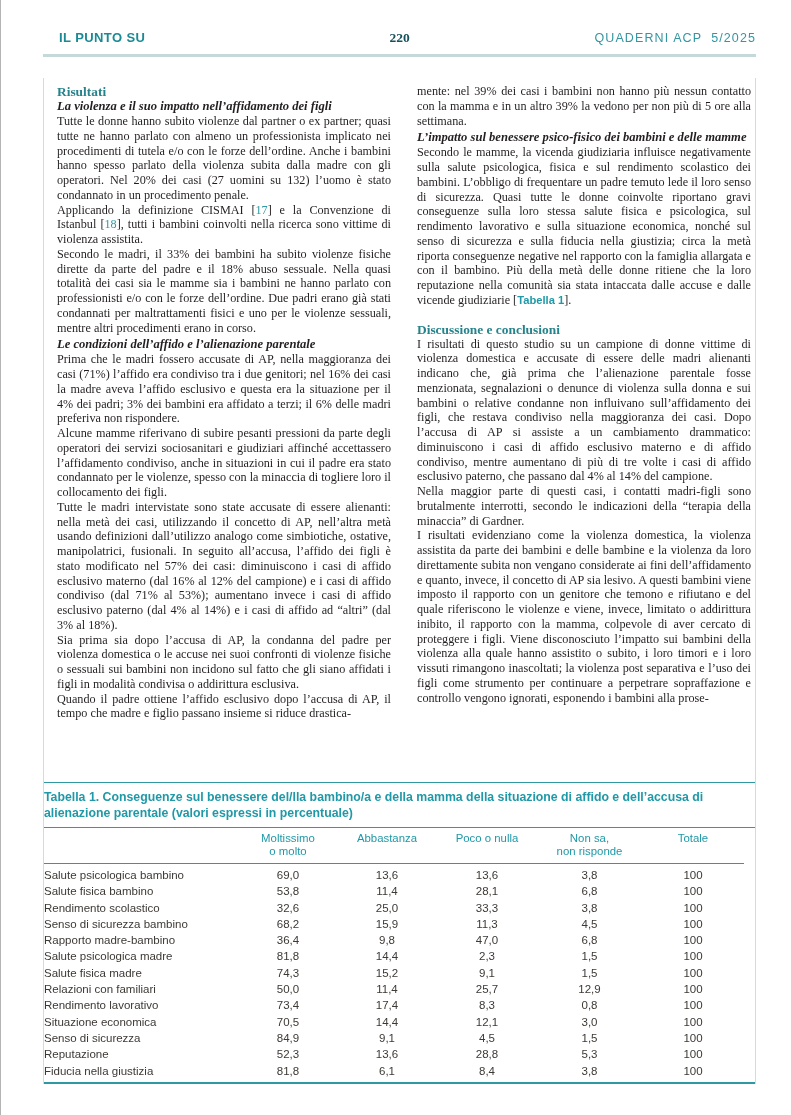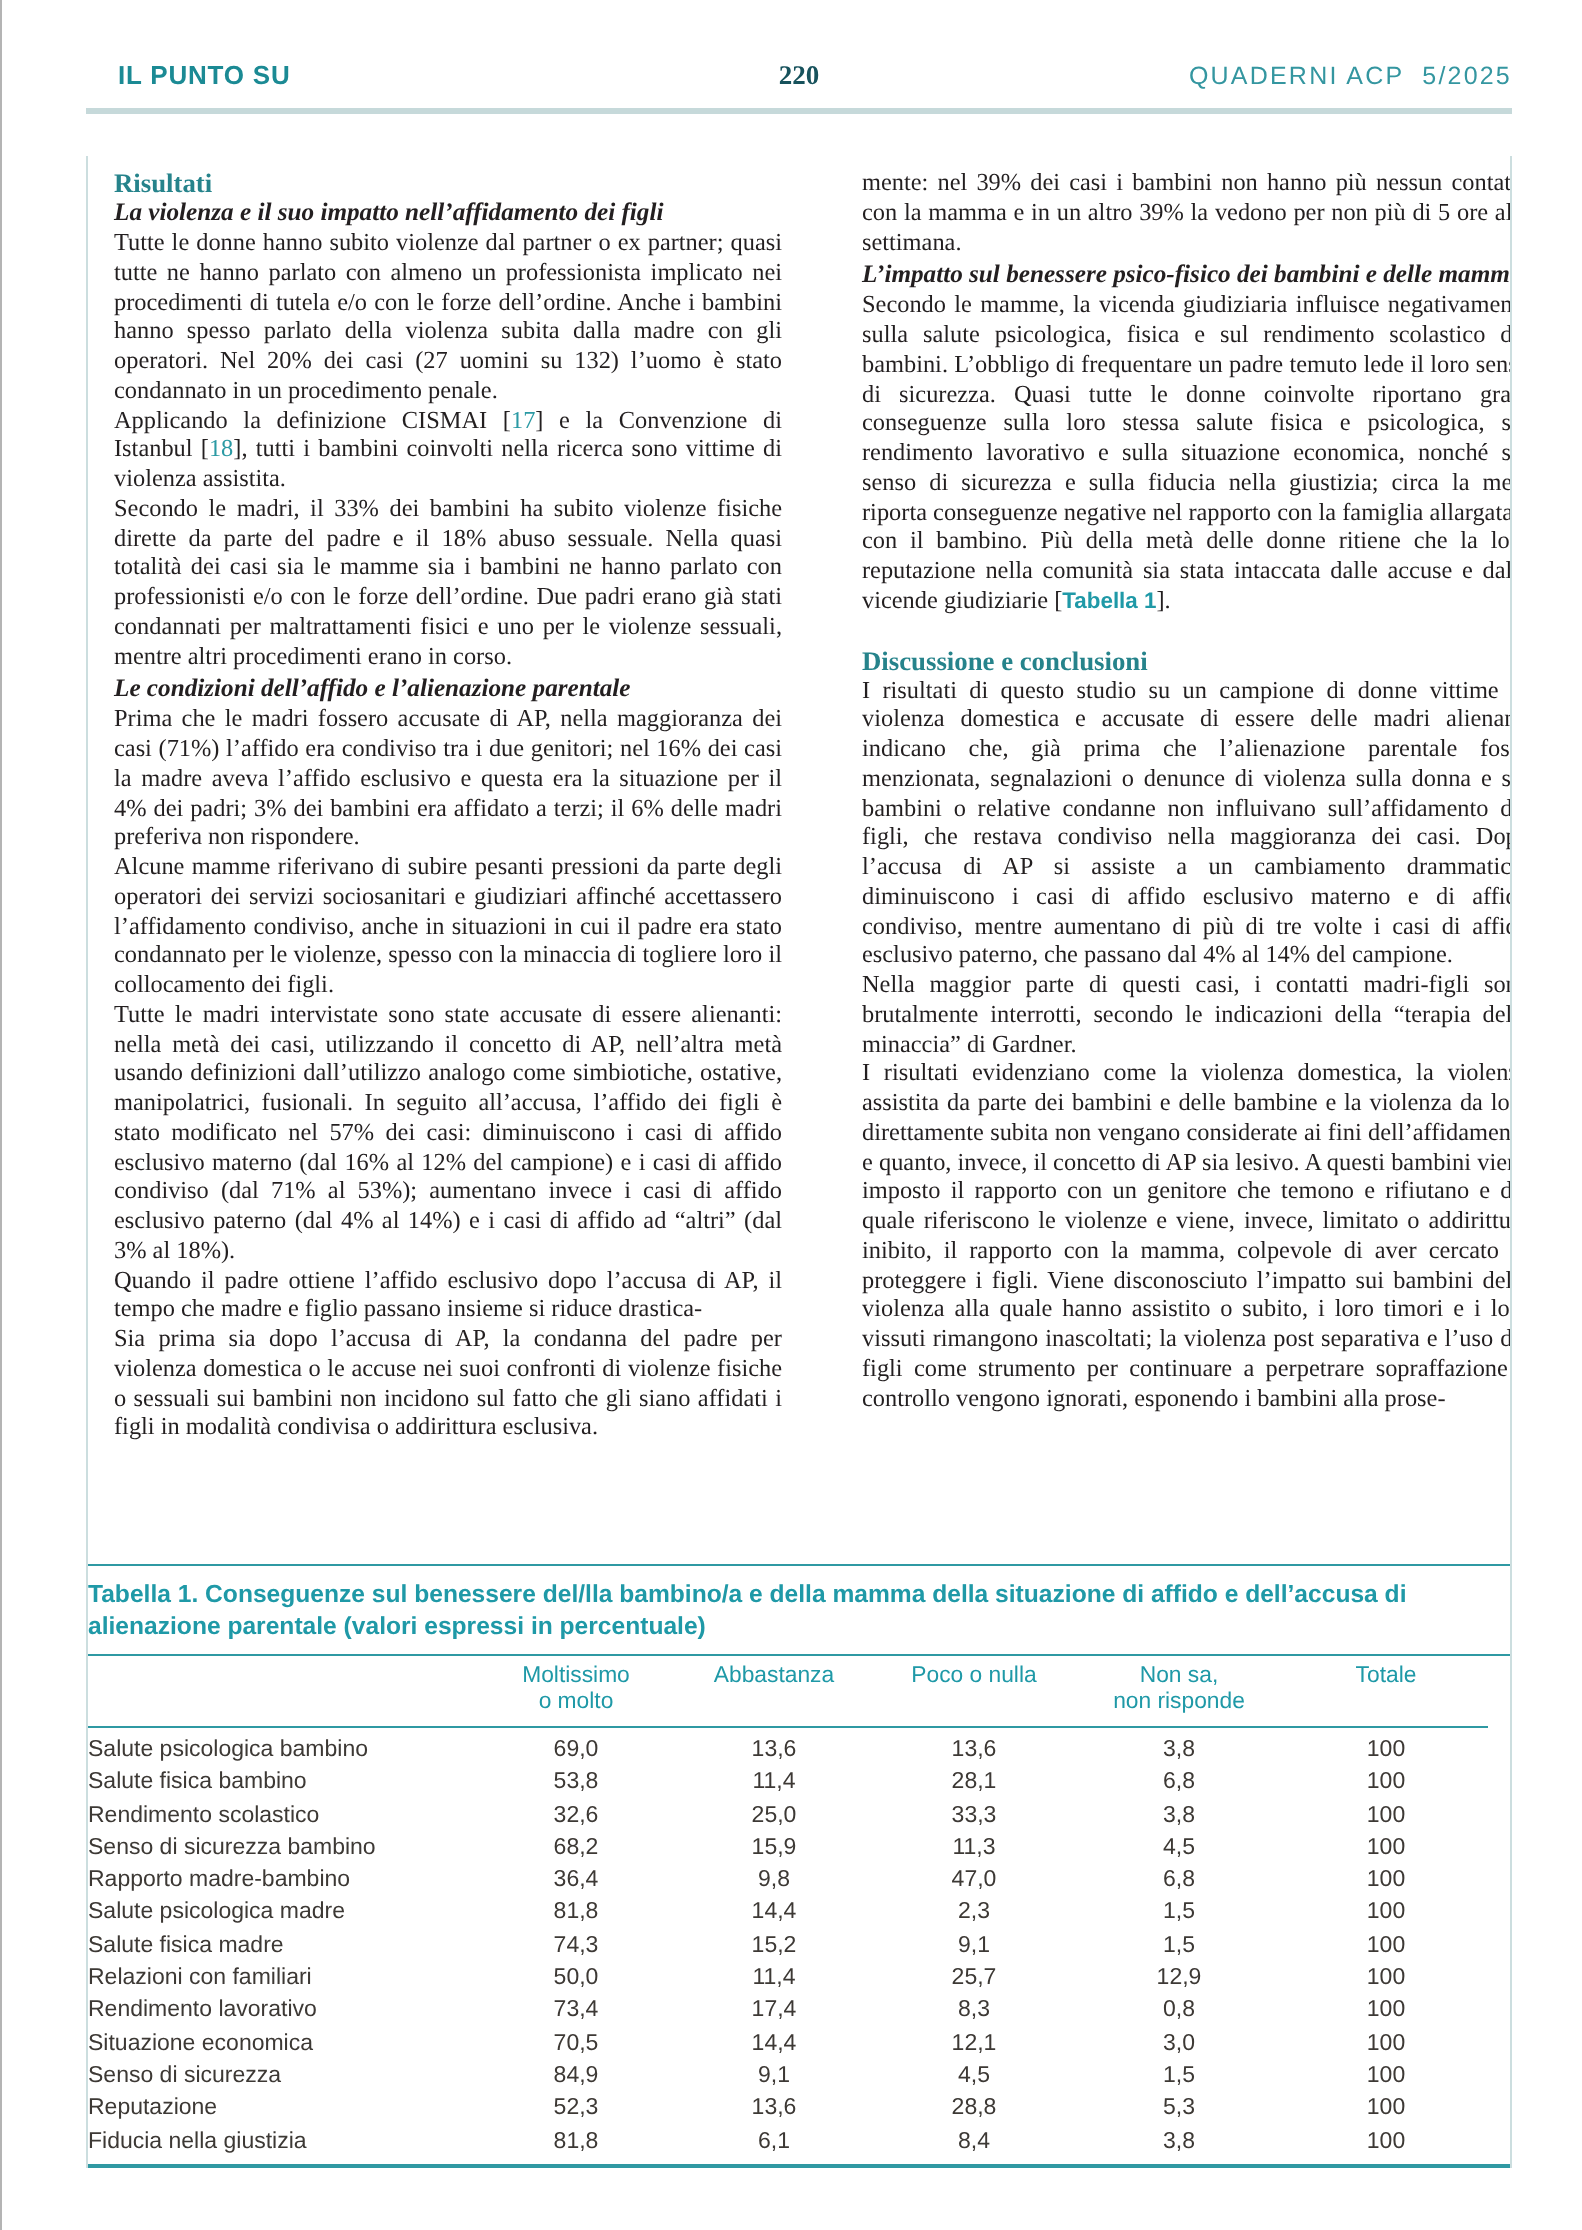--- a/index.html
+++ b/index.html
@@ -36,21 +36,21 @@
     position:absolute;top:54px;left:42px;width:713px;height:3px;
     background:#c6d9da;
   }
   
   .main{
     position:absolute;top:78px;left:42px;width:713px;
     border-left:1px solid #ccdedf;border-right:1px solid #ccdedf;
     box-sizing:border-box;
   }
   .columns{
-    display:flex;gap:40px;
+    display:flex;gap:26px;
     padding:6px 5px 0 13px;
     height:698px;overflow:hidden;
   }
   .col{
     width:334px;flex:0 0 334px;
     font-size:12.2px;line-height:14.75px;
     text-align:justify;hyphens:auto;
   }
   .col p{margin:0;}
   h2.teal{
@@ -122,22 +122,22 @@
       <div class="col">
         <h2 class="teal">Risultati</h2>
         <h3 class="subhead">La violenza e il suo impatto nell’affidamento dei figli</h3>
         <p>Tutte le donne hanno subito violenze dal partner o ex partner; quasi tutte ne hanno parlato con almeno un professionista implicato nei procedimenti di tutela e/o con le forze dell’ordine. Anche i bambini hanno spesso parlato della violenza subita dalla madre con gli operatori. Nel 20% dei casi (27 uomini su 132) l’uomo è stato condannato in un procedimento penale.</p>
         <p><span>Applicando la definizione CISMAI [</span><a class="ref">17</a><span>] e la Convenzione di Istanbul [</span><a class="ref">18</a><span>], tutti i bambini coinvolti nella ricerca sono vittime di violenza assistita.</span></p>
         <p>Secondo le madri, il 33% dei bambini ha subito violenze fisiche dirette da parte del padre e il 18% abuso sessuale. Nella quasi totalità dei casi sia le mamme sia i bambini ne hanno parlato con professionisti e/o con le forze dell’ordine. Due padri erano già stati condannati per maltrattamenti fisici e uno per le violenze sessuali, mentre altri procedimenti erano in corso.</p>
         <h3 class="subhead spaced">Le condizioni dell’affido e l’alienazione parentale</h3>
         <p>Prima che le madri fossero accusate di AP, nella maggioranza dei casi (71%) l’affido era condiviso tra i due genitori; nel 16% dei casi la madre aveva l’affido esclusivo e questa era la situazione per il 4% dei padri; 3% dei bambini era affidato a terzi; il 6% delle madri preferiva non rispondere.</p>
         <p>Alcune mamme riferivano di subire pesanti pressioni da parte degli operatori dei servizi sociosanitari e giudiziari affinché accettassero l’affidamento condiviso, anche in situazioni in cui il padre era stato condannato per le violenze, spesso con la minaccia di togliere loro il collocamento dei figli.</p>
         <p>Tutte le madri intervistate sono state accusate di essere alienanti: nella metà dei casi, utilizzando il concetto di AP, nell’altra metà usando definizioni dall’utilizzo analogo come simbiotiche, ostative, manipolatrici, fusionali. In seguito all’accusa, l’affido dei figli è stato modificato nel 57% dei casi: diminuiscono i casi di affido esclusivo materno (dal 16% al 12% del campione) e i casi di affido condiviso (dal 71% al 53%); aumentano invece i casi di affido esclusivo paterno (dal 4% al 14%) e i casi di affido ad “altri” (dal 3% al 18%).</p>
+        <p>Sia prima sia dopo l’accusa di AP, la condanna del padre per violenza domestica o le accuse nei suoi confronti di violenze fisiche o sessuali sui bambini non incidono sul fatto che gli siano affidati i figli in modalità condivisa o addirittura esclusiva.</p>
         <p>Quando il padre ottiene l’affido esclusivo dopo l’accusa di AP, il tempo che madre e figlio passano insieme si riduce drastica-</p>
-        <p>Sia prima sia dopo l’accusa di AP, la condanna del padre per violenza domestica o le accuse nei suoi confronti di violenze fisiche o sessuali sui bambini non incidono sul fatto che gli siano affidati i figli in modalità condivisa o addirittura esclusiva.</p>
       </div>
 
       <div class="col">
         <p>mente: nel 39% dei casi i bambini non hanno più nessun contatto con la mamma e in un altro 39% la vedono per non più di 5 ore alla settimana.</p>
         <h3 class="subhead spaced">L’impatto sul benessere psico-fisico dei bambini e delle mamme</h3>
         <p><span>Secondo le mamme, la vicenda giudiziaria influisce negativamente sulla salute psicologica, fisica e sul rendimento scolastico dei bambini. L’obbligo di frequentare un padre temuto lede il loro senso di sicurezza. Quasi tutte le donne coinvolte riportano gravi conseguenze sulla loro stessa salute fisica e psicologica, sul rendimento lavorativo e sulla situazione economica, nonché sul senso di sicurezza e sulla fiducia nella giustizia; circa la metà riporta conseguenze negative nel rapporto con la famiglia allargata e con il bambino. Più della metà delle donne ritiene che la loro reputazione nella comunità sia stata intaccata dalle accuse e dalle vicende giudiziarie [</span><a class="reftab">Tabella 1</a><span>].</span></p>
         <h2 class="teal spaced">Discussione e conclusioni</h2>
         <p>I risultati di questo studio su un campione di donne vittime di violenza domestica e accusate di essere delle madri alienanti indicano che, già prima che l’alienazione parentale fosse menzionata, segnalazioni o denunce di violenza sulla donna e sui bambini o relative condanne non influivano sull’affidamento dei figli, che restava condiviso nella maggioranza dei casi. Dopo l’accusa di AP si assiste a un cambiamento drammatico: diminuiscono i casi di affido esclusivo materno e di affido condiviso, mentre aumentano di più di tre volte i casi di affido esclusivo paterno, che passano dal 4% al 14% del campione.</p>
         <p>Nella maggior parte di questi casi, i contatti madri-figli sono brutalmente interrotti, secondo le indicazioni della “terapia della minaccia” di Gardner.</p>
         <p>I risultati evidenziano come la violenza domestica, la violenza assistita da parte dei bambini e delle bambine e la violenza da loro direttamente subita non vengano considerate ai fini dell’affidamento e quanto, invece, il concetto di AP sia lesivo. A questi bambini viene imposto il rapporto con un genitore che temono e rifiutano e del quale riferiscono le violenze e viene, invece, limitato o addirittura inibito, il rapporto con la mamma, colpevole di aver cercato di proteggere i figli. Viene disconosciuto l’impatto sui bambini della violenza alla quale hanno assistito o subito, i loro timori e i loro vissuti rimangono inascoltati; la violenza post separativa e l’uso dei figli come strumento per continuare a perpetrare sopraffazione e controllo vengono ignorati, esponendo i bambini alla prose-</p>

